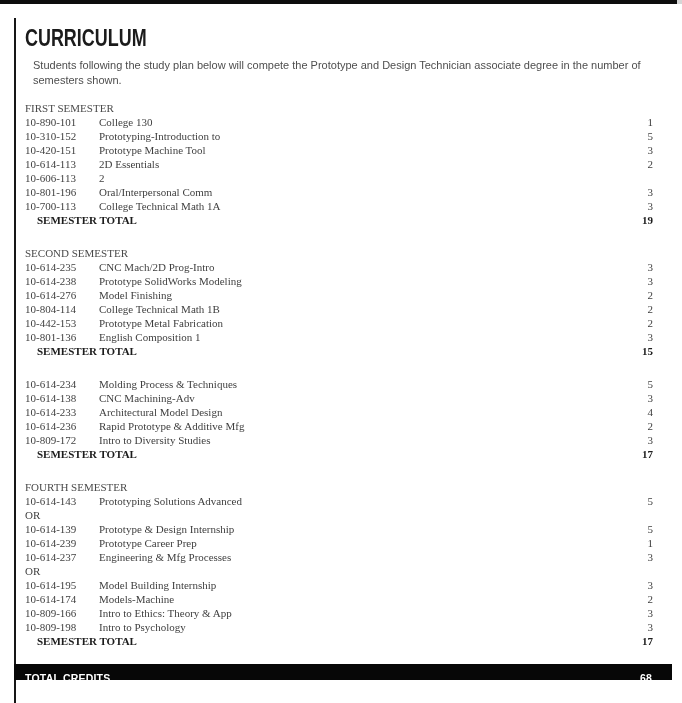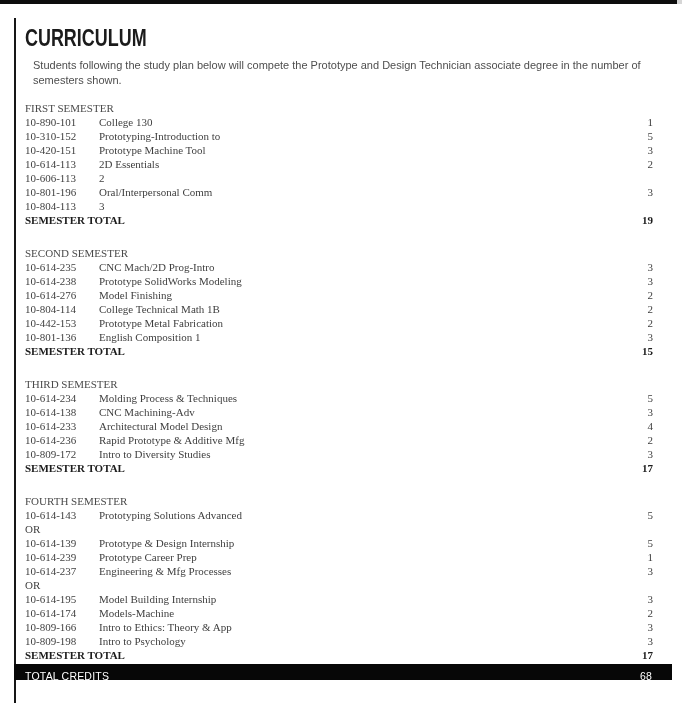--- a/index.html
+++ b/index.html
@@ -43,30 +43,30 @@
     font-size: 11px; line-height: 14px; color: #4a4a4a;
   }
   .row {
     display: flex; align-items: flex-end;
     font-size: 11px; line-height: 14px; color: #3f3f3f;
   }
   .code { flex: none; width: 74px; }
   .title { flex: 1; }
   .credits { flex: none; text-align: right; }
   .total-row {
-    font-weight: bold; color: #1c1c1c;
+    font-weight: bold; color: #1c1c1c; margin-left: 12px;
   }
   .total-row .total-label { flex: 1; }
   .total-bar {
     position: absolute; left: 14px; top: 664px;
     width: 658px; height: 16px;
     background: #070707; color: #ffffff;
-    display: flex; align-items: center;
+    display: flex; align-items: flex-start;
     padding: 8px 20px 0 11px;
-    font-size: 10.5px; font-weight: normal; letter-spacing: 0.2px;
+    font-size: 10.5px; font-weight: bold; letter-spacing: 0.2px;
   }
   .total-bar .bar-label { flex: 1; }
 </style>
 </head>
 <body>
 
 <div class="page">
   <div class="top-bar">
     <div class="top-bar-end"></div>
   </div>
@@ -108,21 +108,22 @@
     <span class="credits">2</span>
   </div>
 
   <div class="row">
     <span class="code">10-801-196</span>
     <span class="title">Oral/Interpersonal Comm</span>
     <span class="credits">3</span>
   </div>
 
   <div class="row">
-    <span class="code">10-804-113</span>
+    <span class="code">10-700-113</span>
+    <span class="title">College Technical Math 1A</span>
     <span class="credits">3</span>
   </div>
 </div>
     <div class="row total-row">
       <span class="total-label">SEMESTER TOTAL</span>
       <span class="credits">19</span>
     </div>
   </section>
 
   <section class="semester">
@@ -164,21 +165,20 @@
     <span class="credits">3</span>
   </div>
 </div>
     <div class="row total-row">
       <span class="total-label">SEMESTER TOTAL</span>
       <span class="credits">15</span>
     </div>
   </section>
 
   <section class="semester">
-    <div class="sec-header">THIRD SEMESTER</div>
     <div class="rows">
   <div class="row">
     <span class="code">10-614-234</span>
     <span class="title">Molding Process &amp; Techniques</span>
     <span class="credits">5</span>
   </div>
 
   <div class="row">
     <span class="code">10-614-138</span>
     <span class="title">CNC Machining-Adv</span>

